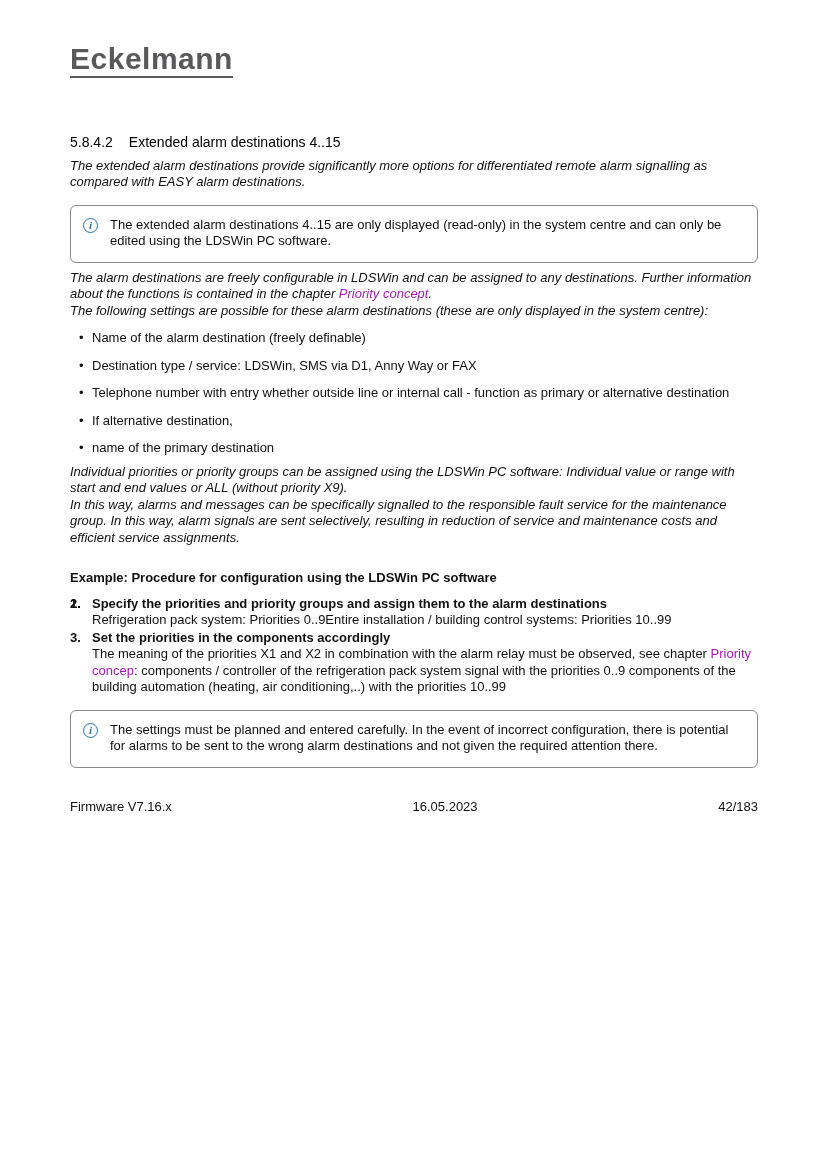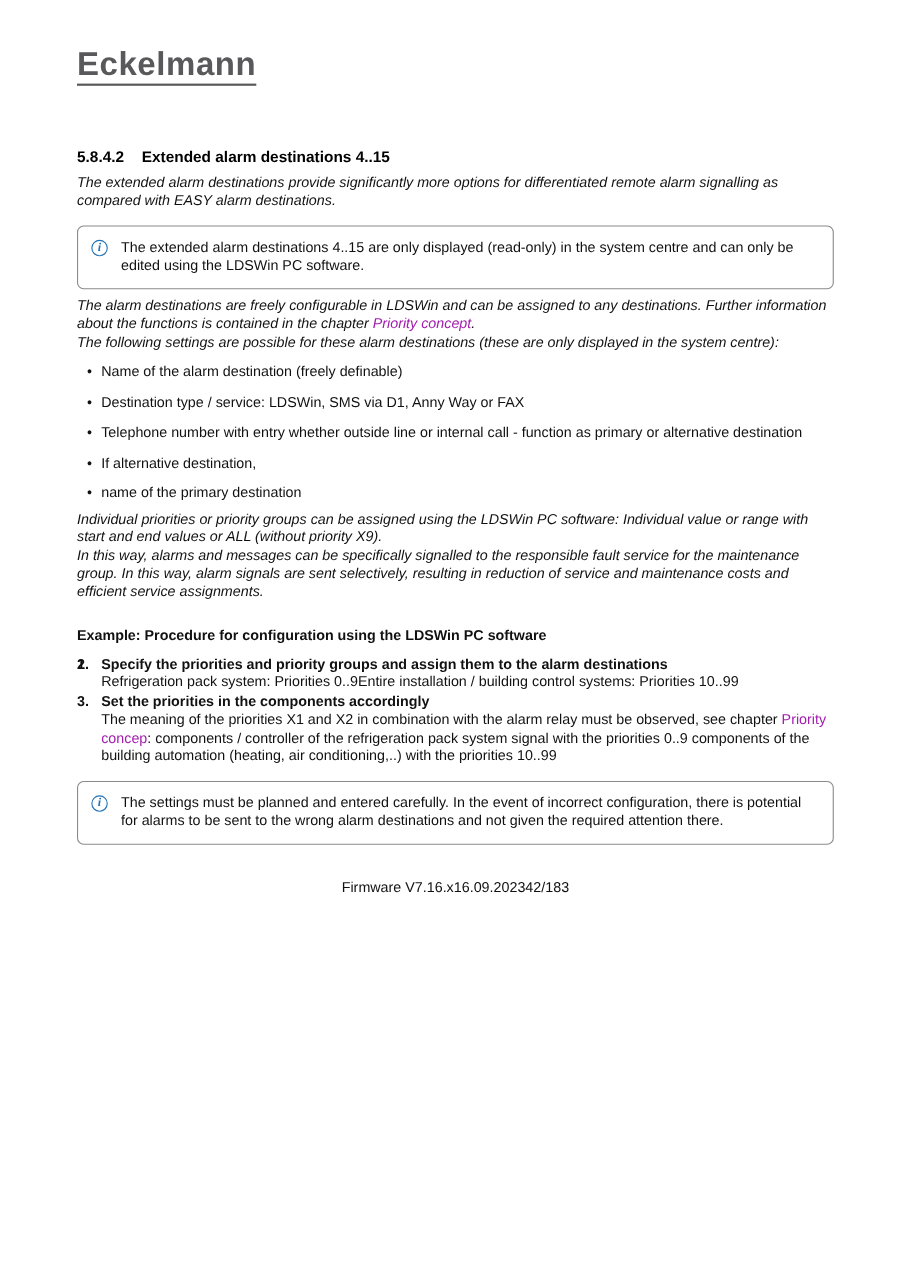--- a/index.html
+++ b/index.html
@@ -28,21 +28,21 @@
     line-height: 30px;
     font-weight: bold;
     letter-spacing: 0.5px;
     color: #59595b;
     border-bottom: 2px solid #59595b;
     padding-bottom: 2px;
   }
   .section-heading {
     margin-top: 56px;
     font-size: 14px;
-    font-weight: bold;
+    font-weight: normal;
     color: #000000;
   }
   .section-heading .h-num { margin-right: 16px; }
   p.body-para { margin-top: 7px; font-style: italic; }
   .note-box {
     display: flex;
     gap: 12px;
     border: 1px solid #8a8a8a;
     border-radius: 6px;
     padding: 11px 14px 12px 12px;
@@ -82,21 +82,21 @@
   ol.step-list { list-style: none; margin-top: 9px; }
   ol.step-list li { position: relative; padding-left: 22px; margin-top: 1px; }
   .step-num { position: absolute; left: 0; font-weight: bold; }
   .step-title { font-weight: bold; }
   .footer {
     position: absolute;
     left: 70px;
     right: 69px;
     bottom: 28px;
     display: flex;
-    justify-content: center;
+    justify-content: space-between;
     font-size: 13px;
     color: #111111;
   }
 </style>
 </head>
 <body>
 
 <div class="page">
   <div class="content">
 
@@ -155,16 +155,16 @@
 
     <div class="note-box">
       <span class="info-icon">i</span>
       <div class="note-text">The settings must be planned and entered carefully. In the event of incorrect configuration, there is potential for alarms to be sent to the wrong alarm destinations and not given the required attention there.</div>
     </div>
 
   </div>
 
   <div class="footer">
     <span>Firmware V7.16.x</span>
-    <span>16.09.2023</span>
+    <span>16.05.2023</span>
     <span>42/183</span>
   </div>
 </div>
 
 </body></html>

